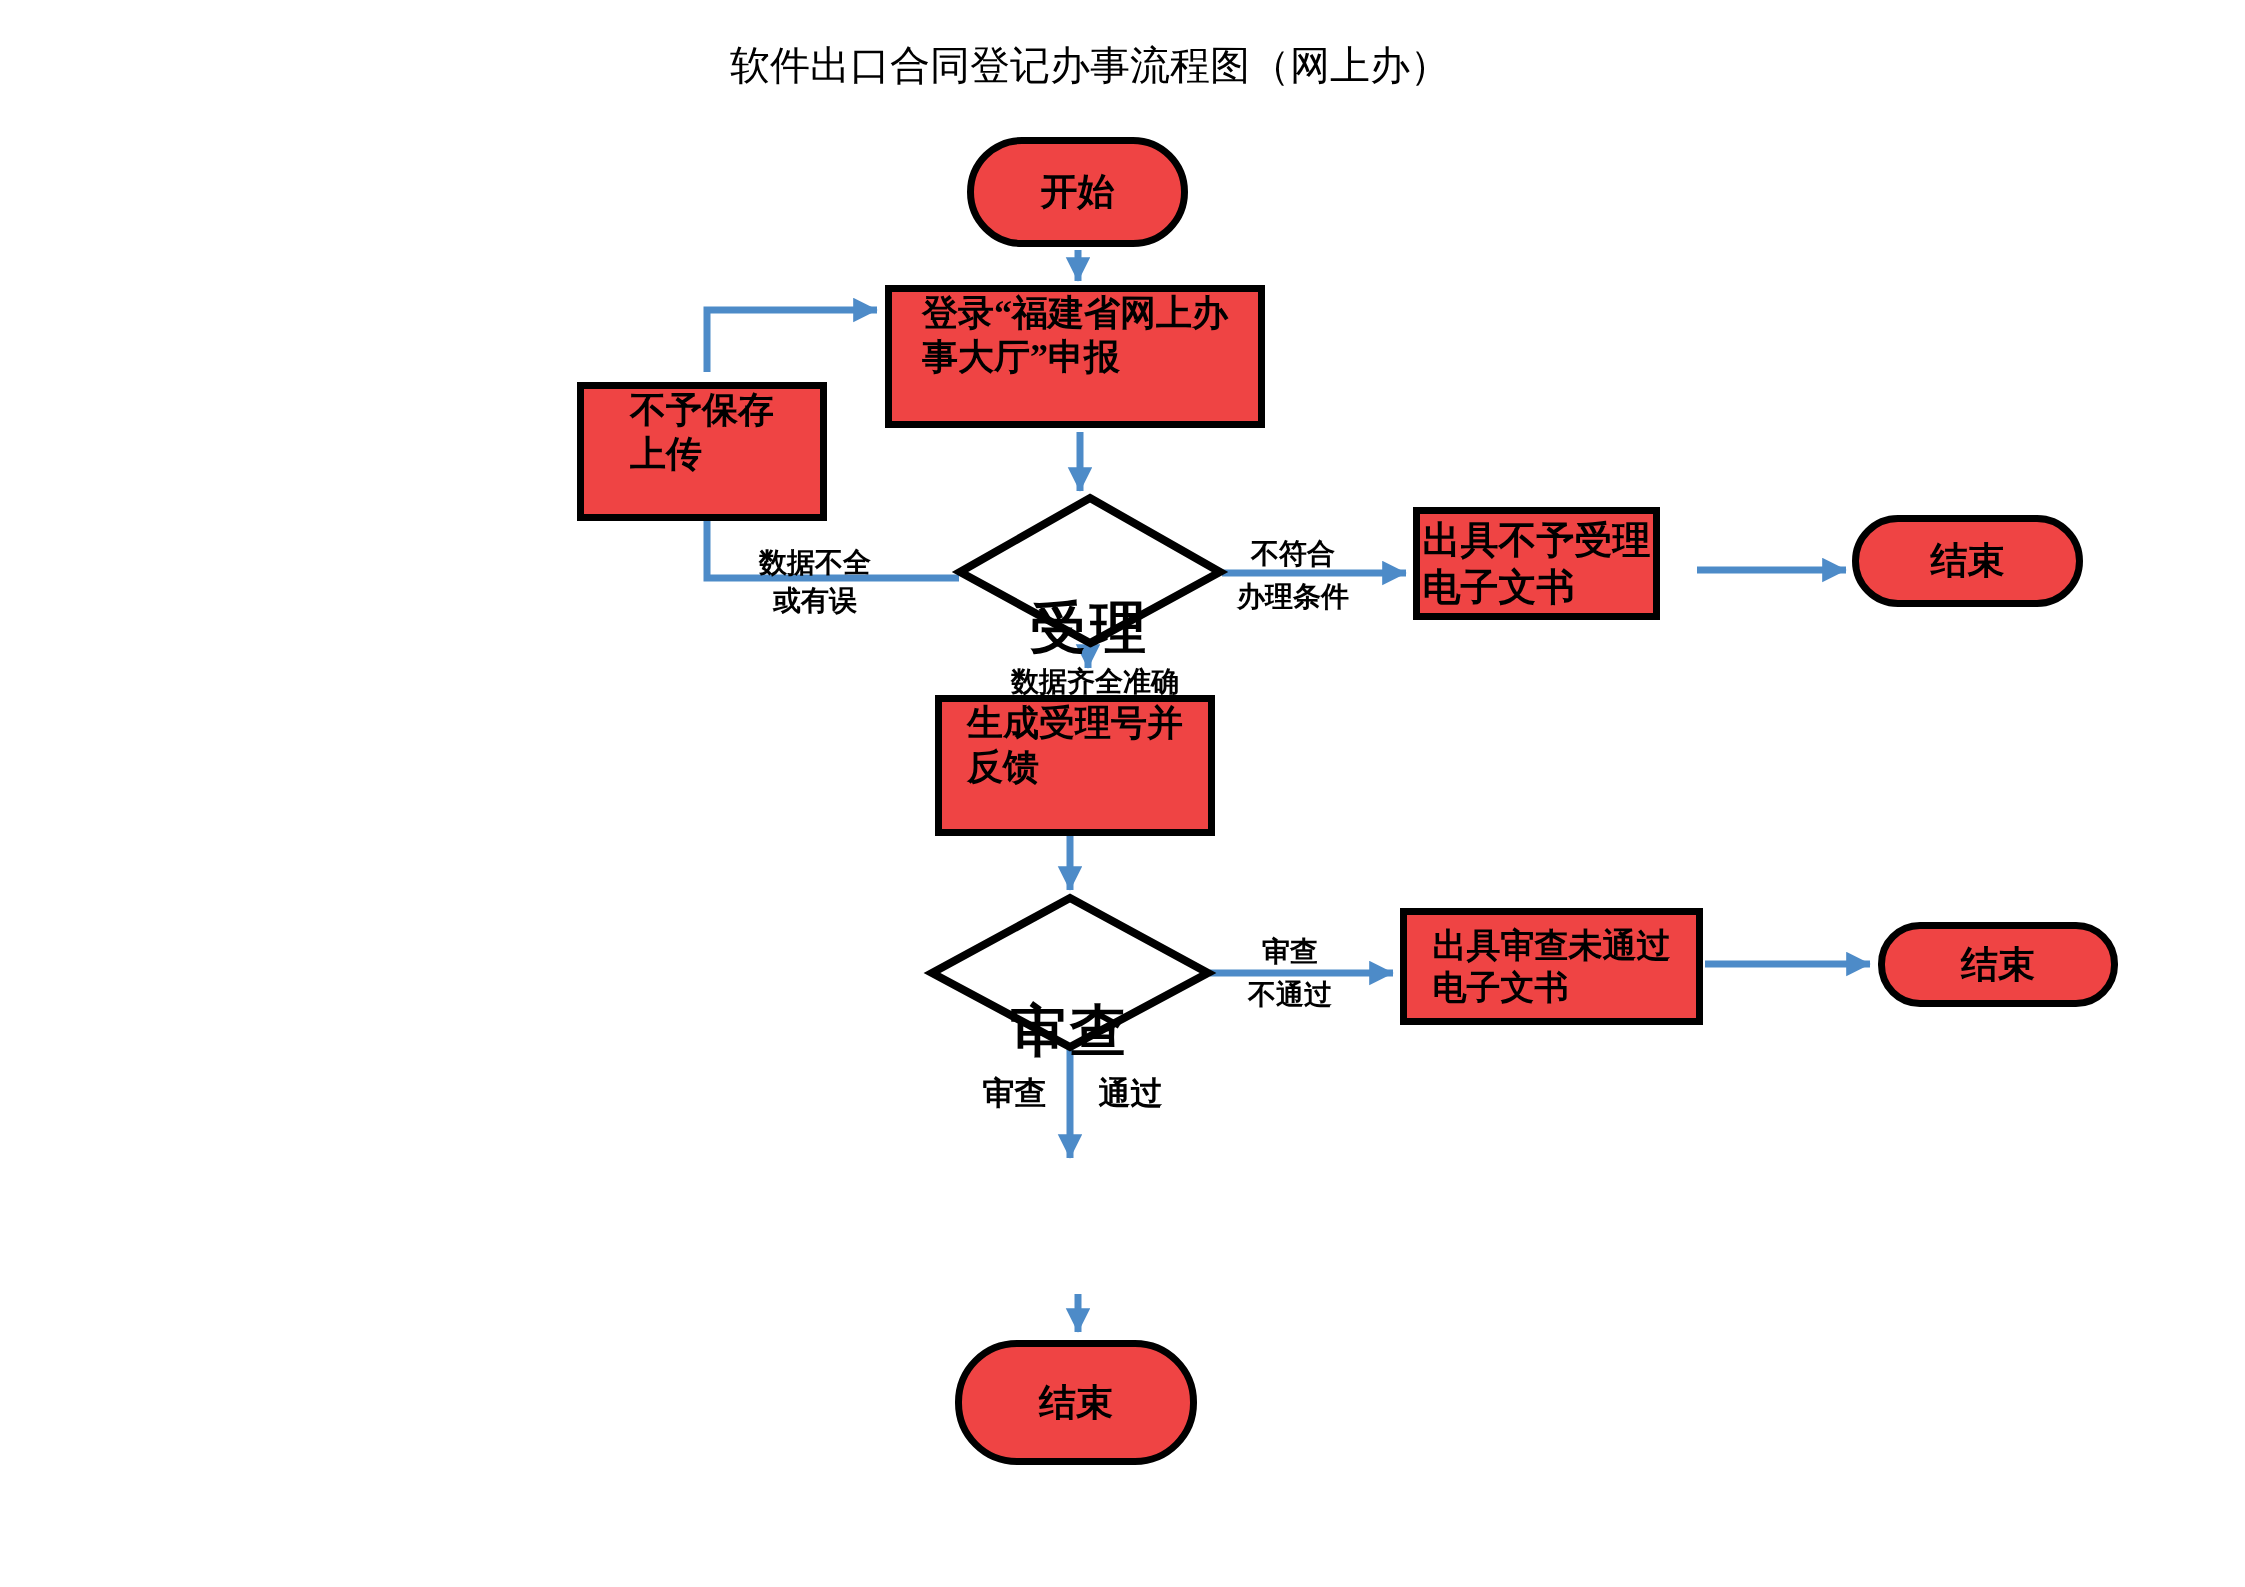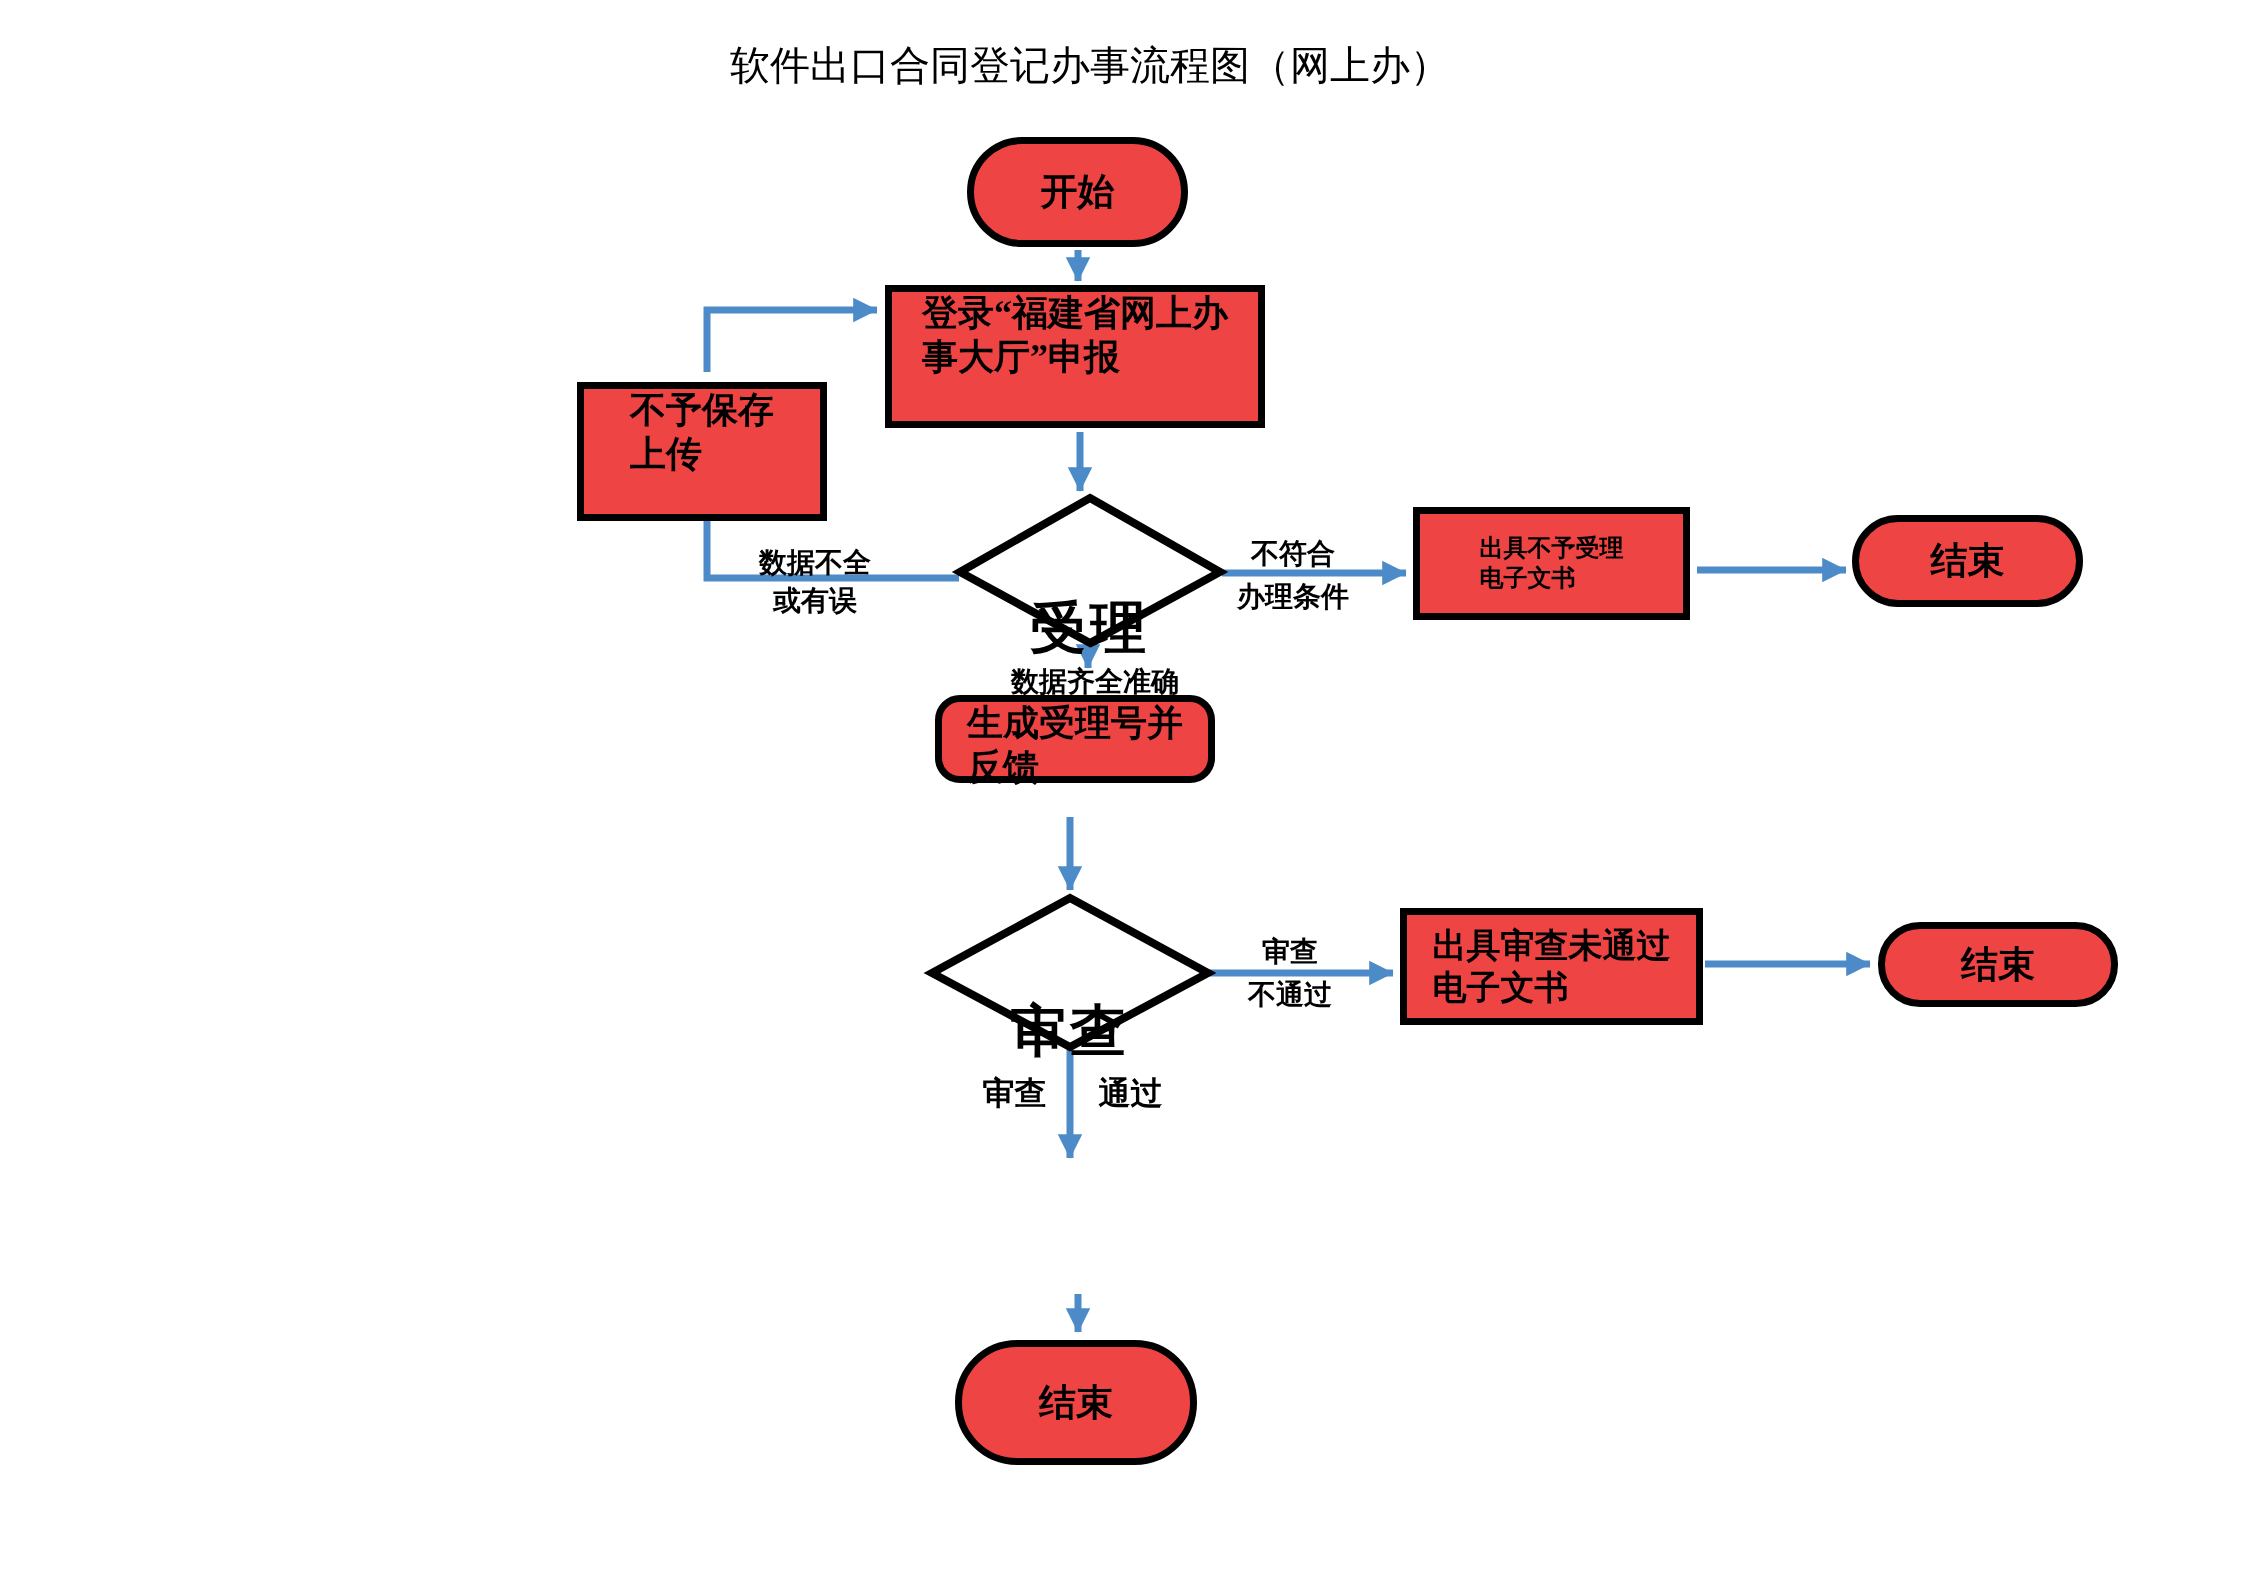--- a/index.html
+++ b/index.html
@@ -110,26 +110,26 @@
   <div class="page-title">软件出口合同登记办事流程图（网上办）</div>
 
   <div class="node terminator" style="left:967px; top:137px; width:221px; height:110px;">开始</div>
 
   <div class="node align-top" style="left:885px; top:285px; width:380px; height:143px;">登录“福建省网上办
 事大厅”申报</div>
 
   <div class="node align-top" style="left:577px; top:374px; width:250px; height:139px;margin-top:8px;">不予保存
 上传</div>
 
-  <div class="node" style="left:1413px; top:507px; width:277px; height:113px; font-size:24px;">出具不予受理
+  <div class="node" style="left:1413px; top:507px; width:247px; height:113px; font-size:38px;">出具不予受理
 电子文书</div>
 
   <div class="node terminator" style="left:1852px; top:515px; width:231px; height:92px; border-radius:46px;">结束</div>
 
-  <div class="node align-top" style="left:935px; top:695px; width:280px; height:88px;border-radius:25px;">生成受理号并
+  <div class="node align-top" style="left:935px; top:695px; width:280px; height:141px;">生成受理号并
 反馈</div>
 
   <div class="node" style="left:1400px; top:908px; width:303px; height:117px; font-size:34px;">出具审查未通过
 电子文书</div>
 
   <div class="node terminator" style="left:1878px; top:922px; width:240px; height:85px; border-radius:42px;">结束</div>
 
 
   <div class="node terminator" style="left:955px; top:1340px; width:242px; height:125px; border-radius:62px;">结束</div>
 

